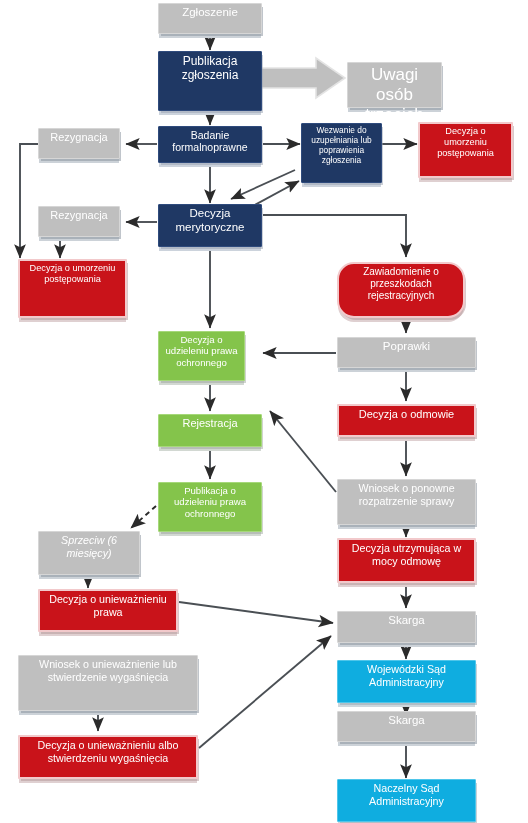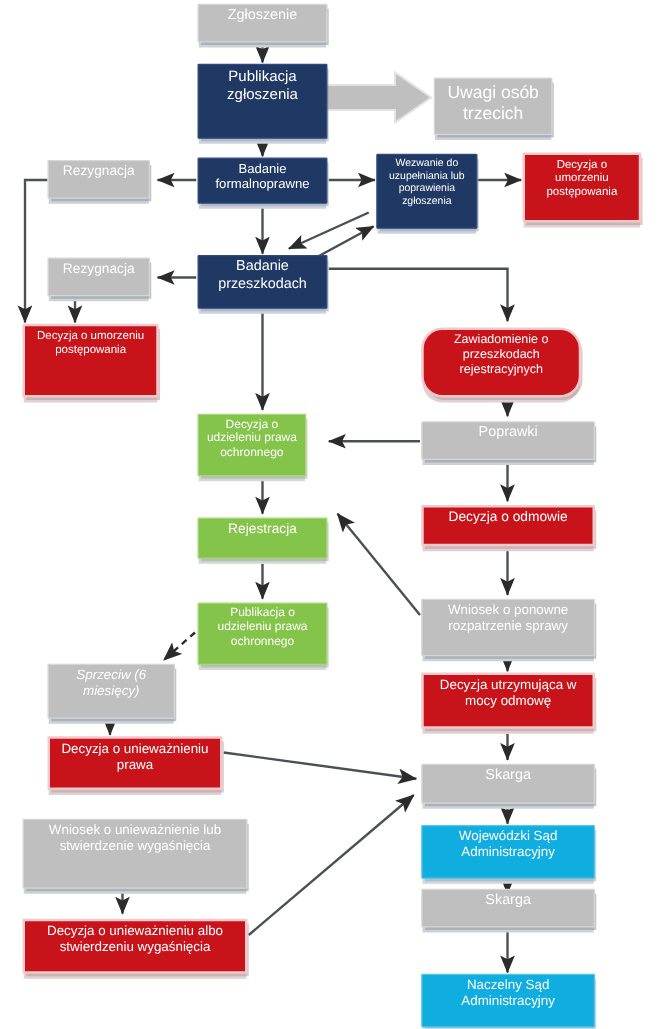--- a/index.html
+++ b/index.html
@@ -158,21 +158,21 @@
   </svg>
 
   <div class="node c-gray" style="left:158px; top:3px; width:104px; height:31px; font-size:11.5px;">
     <span class="lbl">Zgłoszenie</span>
   </div>
 
   <div class="node c-navy" style="left:158px; top:51px; width:104px; height:60px; font-size:12px;">
     <span class="lbl">Publikacja zgłoszenia</span>
   </div>
 
-  <div class="node c-gray" style="left:347px; top:62px; width:95px; height:46px; font-size:14px;">
+  <div class="node c-gray" style="left:347px; top:62px; width:95px; height:46px; font-size:17px;">
     <span class="lbl">Uwagi osób trzecich</span>
   </div>
 
   <div class="node c-gray" style="left:38px; top:128px; width:82px; height:31px; font-size:11px;">
     <span class="lbl">Rezygnacja</span>
   </div>
 
   <div class="node c-navy" style="left:158px; top:126px; width:104px; height:37px; font-size:10.5px;">
     <span class="lbl">Badanie formalnoprawne</span>
   </div>
@@ -183,21 +183,21 @@
 
   <div class="node c-red" style="left:418px; top:122px; width:95px; height:56px; font-size:9.2px;">
     <span class="lbl">Decyzja o umorzeniu postępowania</span>
   </div>
 
   <div class="node c-gray" style="left:38px; top:206px; width:82px; height:31px; font-size:11px;">
     <span class="lbl">Rezygnacja</span>
   </div>
 
   <div class="node c-navy" style="left:158px; top:204px; width:104px; height:43px; font-size:11.5px;">
-    <span class="lbl">Badanie przeszkodach</span>
+    <span class="lbl">Decyzja merytoryczne</span>
   </div>
 
   <div class="node c-red" style="left:18px; top:259px; width:109px; height:59px; font-size:9.2px;">
     <span class="lbl">Decyzja o umorzeniu postępowania</span>
   </div>
 
   <div class="node c-red" style="left:337px; top:262px; width:128px; height:56px; font-size:10px;border-radius:17px;">
     <span class="lbl">Zawiadomienie o przeszkodach rejestracyjnych</span>
   </div>
 

